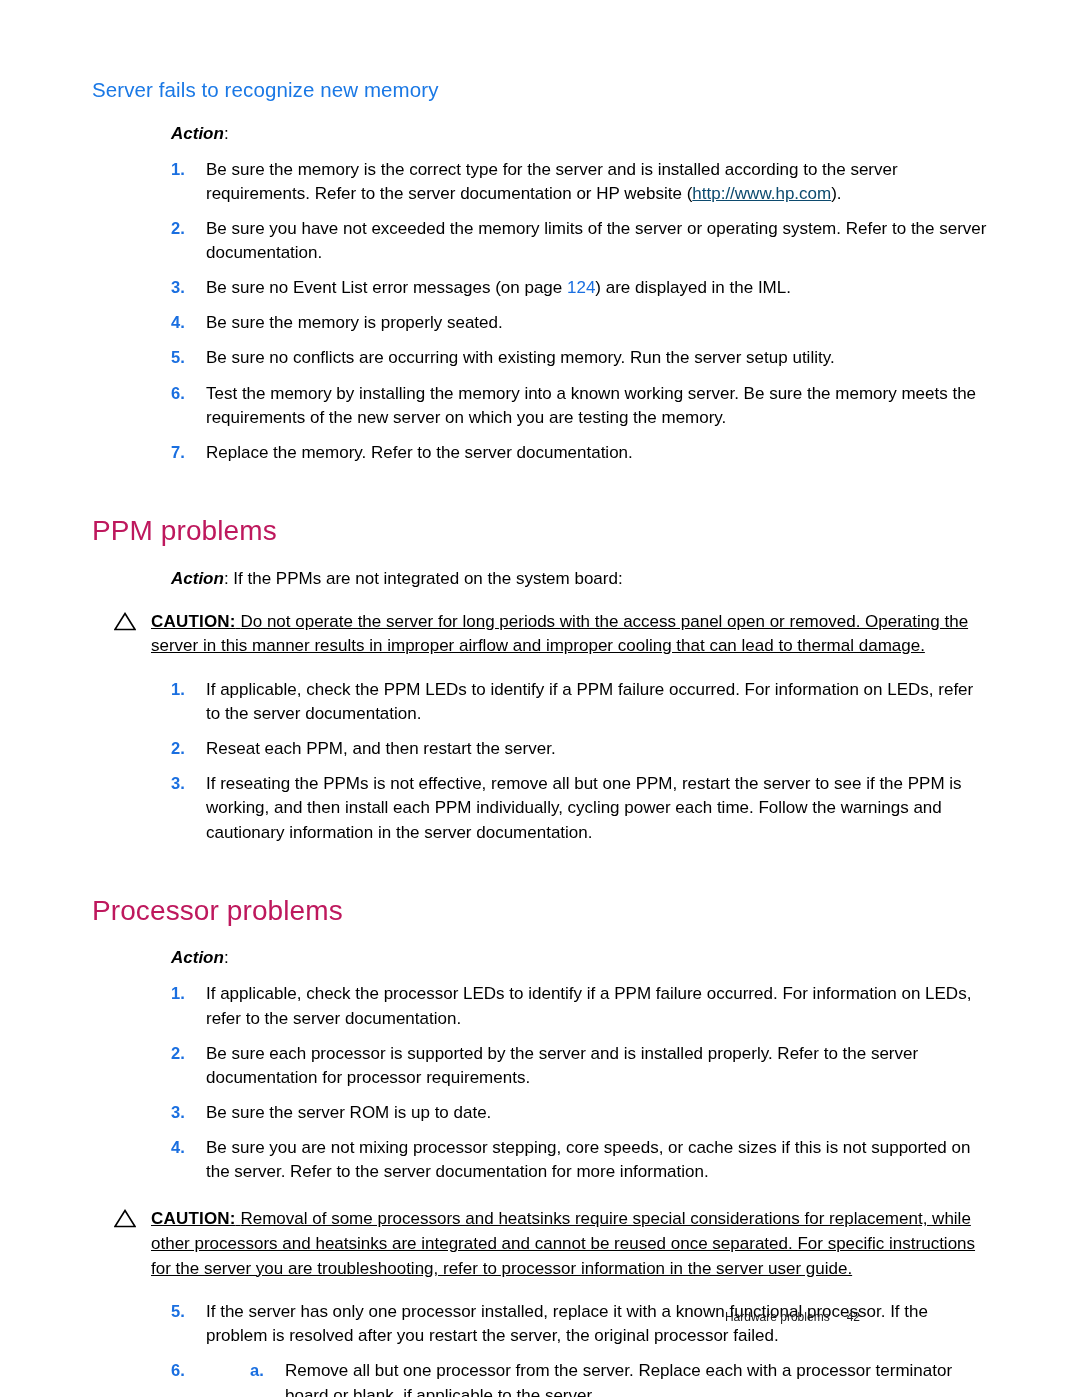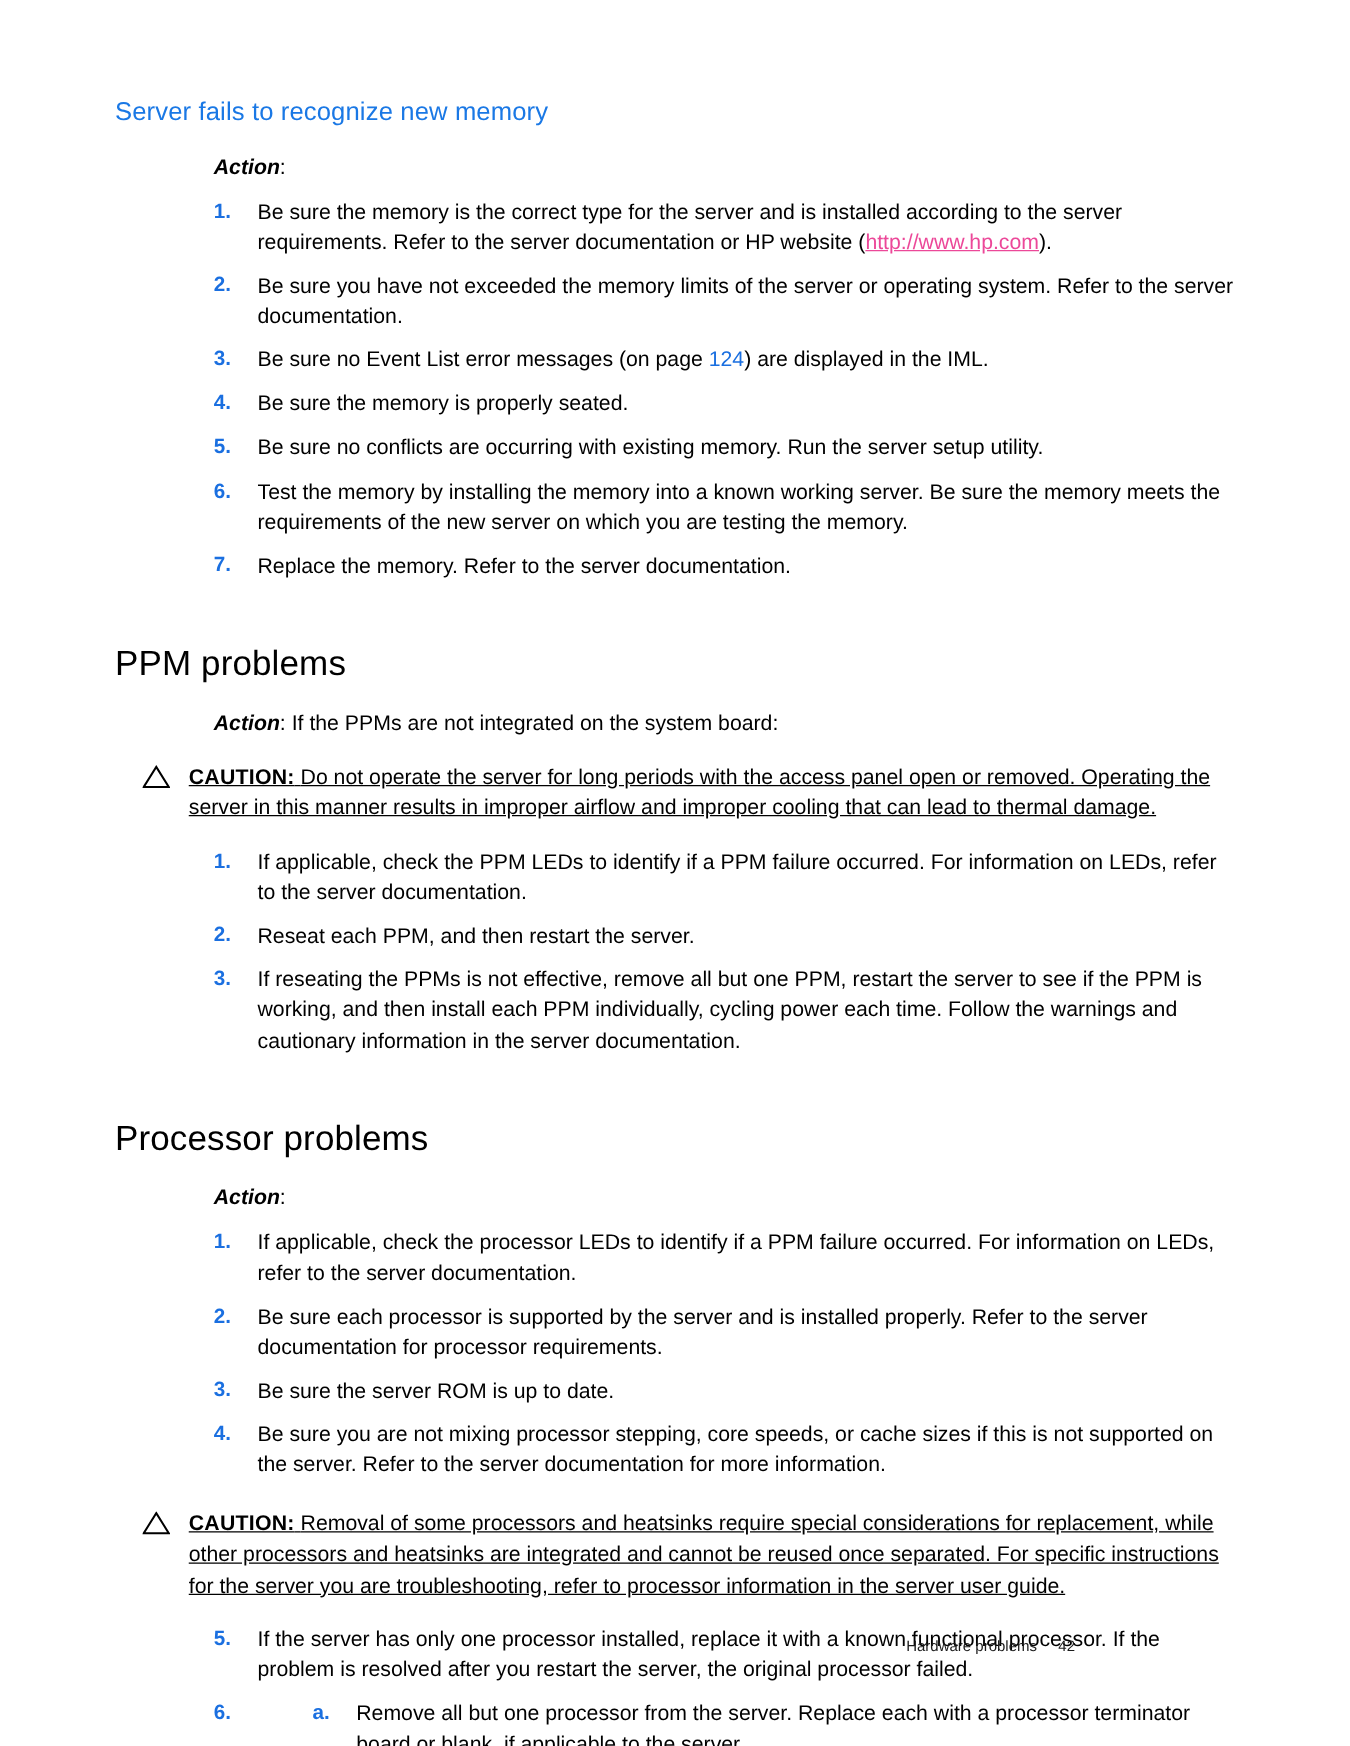--- a/index.html
+++ b/index.html
@@ -24,21 +24,21 @@
     position: absolute;
     left: 92px;
     top: 78px;
     width: 900px;
   }
 
   
   h1.section-title {
     font-size: 28px;
     font-weight: normal;
-    color: #000000;
+    color: #be185d;
     margin: 0;
     letter-spacing: 0.1px;
     line-height: 1.2;
   }
   h2.sub-title {
     font-size: 20.5px;
     font-weight: normal;
     color: #1a78e5;
     margin: 0;
     letter-spacing: 0.1px;
@@ -81,21 +81,21 @@
     color: #1a6fe0;
     font-weight: bold;
     font-size: 16.5px;
   }
   .olist li .itxt {
     display: block;
   }
 
   
   a.weblink {
-    color: #ec4899;
+    color: #0c4a6e;
     text-decoration: underline;
   }
   .xref {
     color: #1a6fe0;
     text-decoration: none;
   }
 
   
   .caution {
     position: relative;

